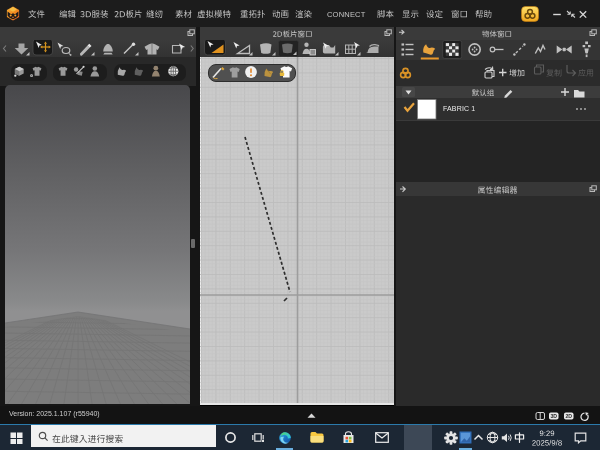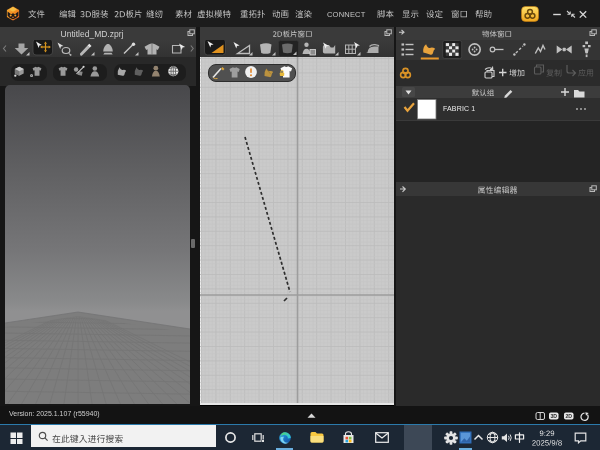--- a/index.html
+++ b/index.html
@@ -64,21 +64,20 @@
 <path d="M11 9.5 L7.8 6.3 M7.8 6.3 L7.8 9.1 M7.8 6.3 L10.6 6.3"></path>
       </g>
     </svg>
     <svg class="abs" style="left:576px;top:8px;" width="14" height="12" viewBox="0 0 14 12">
       <g stroke="#d8d8d8" stroke-width="1.3">
         <line x1="3.8" y1="3.2" x2="10.2" y2="9.6"></line>
         <line x1="10.2" y1="3.2" x2="3.8" y2="9.6"></line>
       </g>
     </svg>
     <div class="abs" style="left:0px;top:27px;width:196px;height:13px;background:#3a3a3a"></div>
-    <div class="abs" style="left:0px;top:28.5px;width:184px;text-align:center;font-size:8.5px;color:#cfcfcf">Untitled_MD.zprj</div>
     <svg class="abs" style="left:187px;top:29px;" width="8" height="8" viewBox="0 0 8 8">
       <g stroke="#b9b9b9" stroke-width="1" fill="none">
         <rect x="1" y="2.5" width="4.5" height="4"></rect>
         <rect x="2.8" y="0.8" width="4.5" height="4" fill="#3a3a3a"></rect>
       </g>
     </svg>
     <div class="abs" style="left:200px;top:27px;width:194px;height:13px;background:#3a3a3a"></div>
     <svg class="abs" style="left:200px;top:27px;" width="194" height="13" viewBox="0 0 194 13">
       <path d="M73.4 9.7Q73.2 9.7 73.1 9.6Q73 9.5 73 9.3Q73 9.2 73.1 9.1Q73.1 9 73.2 9Q73.2 9 73.3 8.8Q73.5 8.7 73.6 8.5Q73.8 8.3 74 8.1Q74.2 7.9 74.4 7.7Q74.6 7.5 74.7 7.4Q74.8 7.2 74.8 7.2Q75.2 6.8 75.4 6.5Q75.5 6.2 75.5 5.9Q75.5 5.4 75.3 5.2Q75 5 74.5 5Q74.2 5 73.9 5.1Q73.6 5.2 73.4 5.4Q73.3 5.5 73.2 5.5Q73.1 5.4 73 5.4Q72.9 5.3 72.9 5.2Q72.9 5.1 72.9 5Q73 4.9 73.1 4.8Q73.4 4.6 73.8 4.5Q74.2 4.3 74.6 4.3Q75.4 4.3 75.9 4.7Q76.3 5.1 76.3 5.8Q76.3 6.3 76.1 6.7Q75.8 7.2 75.4 7.7Q75.4 7.7 75.2 7.8Q75.1 7.9 75 8.1Q74.8 8.3 74.6 8.5Q74.4 8.7 74.2 8.9Q74 9 73.9 9.2Q73.8 9.3 73.8 9.3Q73.8 9.3 73.8 9.2Q73.8 9.2 73.8 9.1Q73.8 9.1 73.8 9.1Q73.8 9.1 74 9.1Q74.2 9.1 74.4 9.1Q74.7 9.1 75 9.1Q75.3 9.1 75.6 9.1Q75.9 9.1 76 9.1Q76.2 9.1 76.2 9.1Q76.6 9.1 76.6 9.4Q76.6 9.7 76.2 9.7Q76.2 9.7 76 9.7Q75.8 9.7 75.5 9.7Q75.2 9.7 74.8 9.7Q74.5 9.7 74.2 9.7Q73.8 9.7 73.6 9.7Q73.4 9.7 73.4 9.7Z M78 9.7Q77.8 9.7 77.7 9.6Q77.5 9.5 77.5 9.3Q77.5 9.3 77.5 9Q77.5 8.8 77.5 8.4Q77.5 8 77.5 7.5Q77.5 7.1 77.5 6.6Q77.5 6.1 77.5 5.7Q77.5 5.3 77.5 5.1Q77.5 4.8 77.5 4.8Q77.5 4.6 77.7 4.5Q77.8 4.4 78 4.4Q78 4.4 78.1 4.4Q78.3 4.4 78.5 4.4Q78.7 4.4 78.9 4.4Q79.1 4.4 79.3 4.4Q79.4 4.4 79.4 4.4Q80.7 4.4 81.4 5.1Q82.1 5.8 82.1 7.1Q82.1 8.3 81.4 9Q80.7 9.7 79.4 9.7Q79.4 9.7 79.3 9.7Q79.1 9.7 78.9 9.7Q78.7 9.7 78.5 9.7Q78.3 9.7 78.1 9.7Q78 9.7 78 9.7ZM78.3 9.1Q78.3 9.1 78.4 9.1Q78.5 9.1 78.7 9.1Q78.8 9.1 79 9.1Q79.2 9.1 79.3 9.1Q79.4 9.1 79.4 9.1Q80.4 9.1 80.8 8.6Q81.3 8.1 81.3 7.1Q81.3 6 80.8 5.6Q80.3 5.1 79.4 5.1Q79.4 5.1 79.3 5.1Q79.2 5.1 79 5.1Q78.8 5.1 78.7 5.1Q78.5 5.1 78.4 5.1Q78.3 5.1 78.3 5.1Q78.3 5.1 78.3 5.3Q78.3 5.5 78.3 5.8Q78.3 6.2 78.3 6.6Q78.3 7.1 78.3 7.5Q78.3 7.9 78.3 8.3Q78.3 8.6 78.3 8.8Q78.3 9.1 78.3 9.1Z M85.2 4.8Q85.3 4.8 85.4 4.9Q85.5 5 85.5 5.1Q85.5 5.2 85.4 5.3Q85.3 5.4 85.2 5.4H83.3Q83.1 5.4 83.1 5.3Q83 5.2 83 5.1Q83 5 83.1 4.9Q83.1 4.8 83.3 4.8ZM84.3 3.4Q84.4 3.4 84.5 3.5Q84.6 3.5 84.6 3.7V10Q84.6 10.1 84.5 10.2Q84.4 10.3 84.3 10.3Q84.2 10.3 84.1 10.2Q84 10.1 84 10V3.7Q84 3.5 84.1 3.5Q84.2 3.4 84.3 3.4ZM84.3 5.3Q84.2 5.9 84.1 6.5Q83.9 7.1 83.7 7.6Q83.5 8.1 83.2 8.5Q83.2 8.6 83.1 8.6Q83 8.6 82.9 8.5L82.9 8.5Q82.9 8.4 82.9 8.2Q82.9 8.1 83 8Q83.2 7.6 83.4 7.2Q83.6 6.7 83.8 6.2Q83.9 5.7 84 5.2ZM84.5 5.6Q84.6 5.6 84.7 5.8Q84.8 5.9 84.9 6.1Q85 6.3 85.1 6.4Q85.2 6.6 85.3 6.7Q85.4 6.8 85.4 7Q85.4 7.1 85.3 7.2Q85.2 7.3 85.1 7.3Q85 7.3 85 7.1Q84.9 7 84.8 6.8Q84.7 6.6 84.7 6.4Q84.6 6.2 84.5 6.1Q84.4 5.9 84.3 5.8ZM89.3 6.1Q89.1 7.2 88.7 8Q88.3 8.8 87.7 9.3Q87.2 9.8 86.5 10.2Q86.4 10.2 86.3 10.2Q86.1 10.2 86.1 10.1Q86 10 86 9.9Q86 9.8 86.1 9.7Q86.7 9.4 87.2 8.9Q87.7 8.5 88.1 7.8Q88.5 7.2 88.7 6.2Q88.8 6.1 88.6 6.1H86V5.6H89Q89.1 5.6 89.2 5.7Q89.3 5.8 89.3 6ZM87 5.9Q87.2 6.8 87.6 7.6Q87.9 8.3 88.4 8.8Q88.9 9.4 89.5 9.7Q89.7 9.7 89.7 9.8Q89.7 10 89.6 10.1Q89.5 10.2 89.4 10.2Q89.3 10.2 89.1 10.2Q88.5 9.8 88 9.2Q87.5 8.6 87.1 7.8Q86.8 7 86.5 6ZM85.8 4.5Q85.8 4.3 85.9 4.2Q86 4.1 86.2 4.1Q86.6 4 87 4Q87.3 4 87.6 3.9Q88 3.9 88.3 3.8Q88.6 3.7 88.9 3.6Q89 3.6 89.1 3.6Q89.3 3.7 89.4 3.8Q89.4 3.9 89.4 4Q89.4 4.1 89.3 4.1Q88.9 4.2 88.5 4.3Q88 4.4 87.6 4.5Q87.1 4.5 86.5 4.6Q86.5 4.6 86.4 4.6Q86.3 4.7 86.3 4.8V5.9Q86.3 6.4 86.3 6.9Q86.3 7.5 86.2 8Q86.1 8.6 85.9 9.1Q85.8 9.6 85.5 10.1Q85.4 10.2 85.3 10.2Q85.2 10.2 85.1 10.2Q85 10.1 85 10Q84.9 9.9 85 9.7Q85.4 9.2 85.5 8.5Q85.7 7.8 85.7 7.2Q85.8 6.5 85.8 5.9Z M96.5 5.3Q96.7 5.3 96.8 5.4Q96.8 5.5 96.8 5.6Q96.8 5.8 96.8 5.9Q96.7 5.9 96.5 5.9H91.7V5.3ZM94.4 3.4Q94.6 3.4 94.7 3.5Q94.8 3.6 94.8 3.7V5.6H94.1V3.7Q94.1 3.6 94.2 3.5Q94.3 3.4 94.4 3.4ZM92 6.1Q92 6.8 92 7.5Q91.9 8.2 91.7 8.9Q91.5 9.5 91 10.1Q90.9 10.2 90.8 10.2Q90.7 10.2 90.6 10.1L90.6 10.1Q90.5 10 90.5 9.9Q90.5 9.7 90.5 9.6Q90.9 9.1 91.1 8.5Q91.3 8 91.3 7.4Q91.4 6.7 91.4 6.1V3.9Q91.4 3.8 91.5 3.7Q91.6 3.6 91.7 3.6Q91.9 3.6 91.9 3.7Q92 3.8 92 3.9ZM95.3 7.1Q95.5 7.1 95.6 7.2Q95.7 7.3 95.7 7.5V10Q95.7 10.1 95.6 10.2Q95.5 10.3 95.4 10.3H95.4Q95.2 10.3 95.1 10.2Q95.1 10.1 95.1 10V7.9Q95.1 7.8 95 7.8Q94.9 7.7 94.9 7.7H91.7V7.1Z M100.6 5.7Q100.7 5.6 100.8 5.5Q101 5.5 101.1 5.5Q101.1 5.5 101.1 5.5Q101.1 5.5 101.1 5.5Q101.2 5.5 101.3 5.6Q101.3 5.7 101.2 5.8Q101.1 6 101 6.1Q100.8 6.3 100.7 6.5Q100.7 6.5 100.6 6.4Q100.5 6.4 100.4 6.4Q100.3 6.4 100.3 6.4Q100.2 6.3 100.2 6.3Q100.3 6.2 100.4 6.1Q100.5 6 100.5 5.9Q100.6 5.8 100.6 5.7ZM100.8 6.8Q100.8 6.8 100.9 6.7Q101.1 6.7 101.2 6.7Q101.2 6.7 101.2 6.7Q101.2 6.7 101.2 6.7Q101.3 6.7 101.3 6.8Q101.4 6.9 101.3 7Q101.1 7.2 100.9 7.4Q100.8 7.6 100.5 7.8Q100.3 8 99.9 8.2Q99.8 8.3 99.7 8.2Q99.6 8.2 99.5 8.2Q99.5 8.2 99.5 8.2Q99.5 8.2 99.5 8.2Q99.4 8.1 99.4 8Q99.5 7.9 99.6 7.9Q99.9 7.7 100.1 7.5Q100.3 7.4 100.5 7.2Q100.6 7.1 100.8 6.8ZM100.6 8.2Q100.5 8.1 100.5 8.1Q100.5 8 100.6 7.9Q100.6 7.9 100.6 7.9Q100.6 7.9 100.6 7.9Q100.7 7.8 100.8 7.8Q100.9 7.8 101 7.8Q101.4 8 101.7 8.2Q102 8.3 102.3 8.5Q102.6 8.7 102.9 8.9Q103 8.9 103 9Q103 9.1 102.9 9.2Q102.9 9.2 102.9 9.2Q102.9 9.2 102.9 9.2Q102.8 9.3 102.7 9.3Q102.6 9.3 102.5 9.3Q102.2 9.1 101.9 8.9Q101.6 8.7 101.3 8.5Q101 8.4 100.6 8.2ZM98.1 4.3Q98.1 4.2 98.2 4Q98.3 3.9 98.5 3.9Q98.5 3.9 98.8 3.9Q99 3.9 99.4 3.9Q99.8 3.9 100.3 3.9Q100.8 3.9 101.4 3.9Q101.9 3.9 102.4 3.9Q102.9 3.9 103.3 3.9Q103.7 3.9 104 3.9Q104.2 3.9 104.2 3.9Q104.4 3.9 104.5 4Q104.6 4.2 104.6 4.3Q104.6 4.3 104.6 4.4Q104.6 4.5 104.6 4.6Q104.6 4.6 104.6 4.7Q104.6 4.8 104.6 4.8Q104.6 4.9 104.5 5Q104.5 5.1 104.3 5.1Q104.3 5.1 104.3 5.1Q104.3 5.1 104.3 5.1Q104.3 5.1 104.3 5.1Q104.2 5.1 104.1 5Q104 4.9 104 4.8Q104 4.8 104 4.8Q104 4.7 104 4.7Q104 4.6 104 4.6Q104 4.6 104 4.6Q104 4.5 104 4.4Q103.9 4.4 103.9 4.4Q103.9 4.4 103.7 4.4Q103.4 4.4 103.1 4.4Q102.7 4.4 102.3 4.4Q101.8 4.4 101.4 4.4Q100.9 4.4 100.4 4.4Q100 4.4 99.6 4.4Q99.3 4.4 99.1 4.4Q98.8 4.4 98.8 4.4Q98.8 4.4 98.7 4.5Q98.7 4.5 98.7 4.6Q98.7 4.6 98.7 4.6Q98.7 4.7 98.7 4.7Q98.7 4.8 98.7 4.8Q98.7 4.8 98.7 4.8Q98.7 5 98.6 5Q98.5 5.1 98.4 5.1Q98.4 5.1 98.4 5.1Q98.4 5.1 98.4 5.1Q98.4 5.1 98.4 5.1Q98.2 5.1 98.2 5Q98.1 5 98.1 4.8Q98.1 4.8 98.1 4.8Q98.1 4.7 98.1 4.6Q98.1 4.5 98.1 4.4Q98.1 4.3 98.1 4.3ZM101 3.7Q101 3.6 101 3.5Q101.1 3.4 101.2 3.4Q101.2 3.4 101.2 3.4Q101.2 3.4 101.2 3.4Q101.3 3.4 101.5 3.5Q101.6 3.5 101.6 3.6Q101.7 3.8 101.7 3.9Q101.8 4 101.8 4.1Q101.8 4.1 101.7 4.1Q101.7 4.1 101.6 4.2Q101.5 4.2 101.4 4.2Q101.3 4.2 101.2 4.2Q101.2 4.3 101.2 4.3Q101.1 4.1 101.1 4Q101.1 3.9 101 3.7ZM101.8 4.2Q101.8 4.2 101.8 4.2Q101.9 4.2 102 4.2Q102 4.2 102.1 4.2Q102.2 4.2 102.3 4.2Q102.3 4.2 102.3 4.2Q102.3 4.2 102.3 4.3Q102.3 4.4 102.3 4.6Q102.3 4.7 102.3 4.8Q102.3 4.9 102.3 4.9Q102.3 5 102.4 5.1Q102.4 5.2 102.6 5.2Q102.6 5.2 102.8 5.2Q102.9 5.2 103.1 5.2Q103.3 5.2 103.4 5.2Q103.6 5.2 103.7 5.2Q103.8 5.2 103.9 5.1Q104 5.1 104.2 5.1Q104.3 5.1 104.3 5.2Q104.3 5.2 104.3 5.2Q104.3 5.2 104.3 5.2Q104.3 5.3 104.3 5.3Q104.3 5.4 104.3 5.4Q104.2 5.6 104 5.6Q103.9 5.6 103.7 5.6Q103.6 5.6 103.4 5.6Q103.3 5.6 103.1 5.6Q102.9 5.6 102.7 5.6Q102.5 5.6 102.5 5.6Q102.2 5.6 102 5.6Q101.9 5.5 101.8 5.3Q101.8 5.2 101.8 4.9Q101.8 4.9 101.8 4.8Q101.8 4.7 101.8 4.5Q101.8 4.4 101.8 4.3Q101.8 4.2 101.8 4.2ZM100.2 4.3Q100.2 4.3 100.3 4.3Q100.3 4.3 100.4 4.3Q100.5 4.3 100.6 4.3Q100.7 4.3 100.7 4.3Q100.8 4.3 100.8 4.3Q100.7 4.7 100.6 4.9Q100.5 5.2 100.2 5.4Q100 5.5 99.6 5.7Q99.2 5.8 98.7 5.9Q98.5 5.9 98.4 5.8Q98.3 5.8 98.3 5.7Q98.3 5.7 98.3 5.7Q98.3 5.7 98.3 5.7Q98.2 5.6 98.2 5.5Q98.3 5.4 98.4 5.4Q98.9 5.4 99.2 5.3Q99.5 5.2 99.7 5.1Q99.9 4.9 100 4.7Q100.2 4.6 100.2 4.3ZM102.9 7.3Q102.9 7.4 102.8 7.5Q102.8 7.6 102.7 7.7Q102.4 8.2 102 8.5Q101.5 8.8 101 9.1Q100.6 9.3 100 9.5Q99.9 9.5 99.8 9.5Q99.7 9.4 99.6 9.4Q99.6 9.4 99.6 9.4Q99.6 9.4 99.6 9.4Q99.5 9.3 99.5 9.2Q99.6 9.1 99.7 9.1Q100.2 9 100.6 8.8Q101.1 8.6 101.5 8.3Q101.8 8 102.1 7.6Q102.2 7.6 102.2 7.5Q102.1 7.5 102.1 7.5Q102.1 7.5 101.9 7.5Q101.8 7.5 101.6 7.5Q101.4 7.5 101.1 7.5Q100.9 7.5 100.8 7.5Q100.6 7.5 100.6 7.5Q100.6 7.5 100.6 7.5Q100.7 7.4 100.7 7.3Q100.8 7.2 100.8 7.2Q100.8 7.1 100.8 7.1Q100.8 7.1 101 7.1Q101.1 7.1 101.3 7.1Q101.5 7.1 101.7 7.1Q102 7.1 102.2 7.1Q102.4 7.1 102.5 7.1Q102.6 7.1 102.6 7.1Q102.7 7.1 102.8 7.1Q102.9 7.2 102.9 7.3Q102.9 7.3 102.9 7.3Q102.9 7.3 102.9 7.3ZM98.5 6.5Q98.5 6.3 98.6 6.2Q98.8 6.1 98.9 6.1Q98.9 6.1 99.2 6.1Q99.5 6.1 99.9 6.1Q100.3 6.1 100.8 6.1Q101.3 6.1 101.9 6.1Q102.4 6.1 102.8 6.1Q103.2 6.1 103.5 6.1Q103.8 6.1 103.8 6.1Q103.9 6.1 104 6.2Q104.2 6.3 104.2 6.5Q104.2 6.5 104.2 6.7Q104.2 6.8 104.2 7.1Q104.2 7.4 104.2 7.8Q104.2 8.1 104.2 8.5Q104.2 8.8 104.2 9.1Q104.2 9.4 104.2 9.6Q104.2 9.7 104.2 9.7Q104.2 9.9 104 10Q103.9 10.2 103.8 10.2Q103.8 10.2 103.5 10.2Q103.2 10.2 102.8 10.2Q102.4 10.2 101.9 10.2Q101.3 10.2 100.8 10.2Q100.3 10.2 99.9 10.2Q99.5 10.2 99.2 10.2Q98.9 10.2 98.9 10.2Q98.8 10.2 98.6 10Q98.5 9.9 98.5 9.7Q98.5 9.7 98.5 9.6Q98.5 9.4 98.5 9.1Q98.5 8.8 98.5 8.5Q98.5 8.1 98.5 7.8Q98.5 7.4 98.5 7.1Q98.5 6.8 98.5 6.7Q98.5 6.5 98.5 6.5ZM99.3 6.6Q99.2 6.6 99.1 6.6Q99.1 6.7 99.1 6.8Q99.1 6.8 99.1 6.9Q99.1 7.1 99.1 7.3Q99.1 7.5 99.1 7.8Q99.1 8.1 99.1 8.4Q99.1 8.7 99.1 8.9Q99.1 9.2 99.1 9.3Q99.1 9.5 99.1 9.5Q99.1 9.6 99.1 9.6Q99.2 9.7 99.3 9.7Q99.3 9.7 99.5 9.7Q99.7 9.7 100.1 9.7Q100.5 9.7 100.9 9.7Q101.3 9.7 101.8 9.7Q102.2 9.7 102.6 9.7Q102.9 9.7 103.2 9.7Q103.4 9.7 103.4 9.7Q103.5 9.7 103.5 9.6Q103.6 9.6 103.6 9.5Q103.6 9.5 103.6 9.3Q103.6 9.2 103.6 8.9Q103.6 8.7 103.6 8.4Q103.6 8.1 103.6 7.8Q103.6 7.5 103.6 7.3Q103.6 7.1 103.6 6.9Q103.6 6.8 103.6 6.8Q103.6 6.7 103.5 6.6Q103.5 6.6 103.4 6.6Q103.4 6.6 103.2 6.6Q102.9 6.6 102.6 6.6Q102.2 6.6 101.8 6.6Q101.3 6.6 100.9 6.6Q100.5 6.6 100.1 6.6Q99.7 6.6 99.5 6.6Q99.3 6.6 99.3 6.6Z M106 4.6Q106 4.4 106.1 4.3Q106.2 4.2 106.4 4.2H111.2Q111.4 4.2 111.5 4.3Q111.7 4.4 111.7 4.6V9.4Q111.7 9.6 111.5 9.7Q111.4 9.8 111.2 9.8H106.4Q106.2 9.8 106.1 9.7Q106 9.6 106 9.4ZM106.8 4.8Q106.7 4.8 106.7 4.8Q106.6 4.9 106.6 5V9Q106.6 9.1 106.7 9.1Q106.7 9.2 106.8 9.2H110.8Q110.9 9.2 111 9.1Q111 9.1 111 9V5Q111 4.9 111 4.8Q110.9 4.8 110.8 4.8Z" fill="#c6c6c6"></path>
     </svg>

